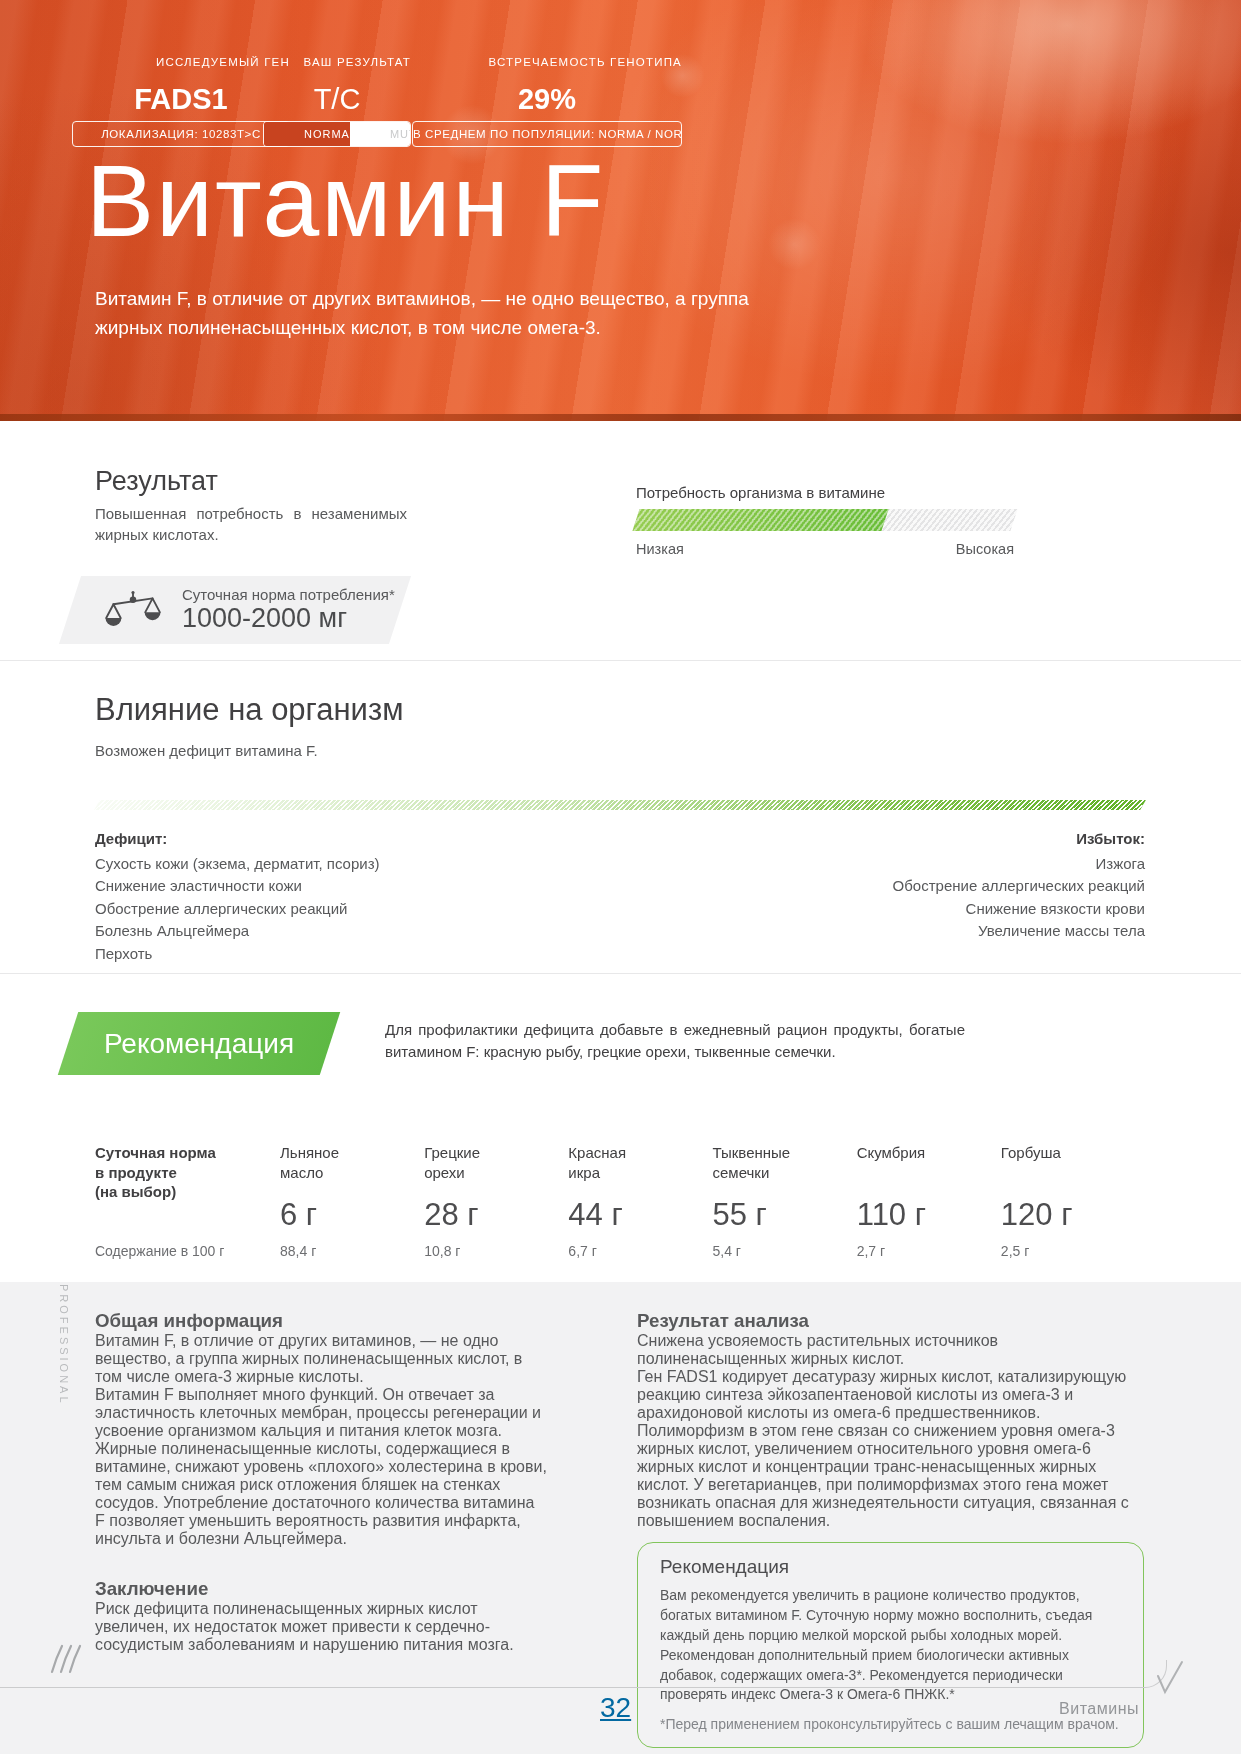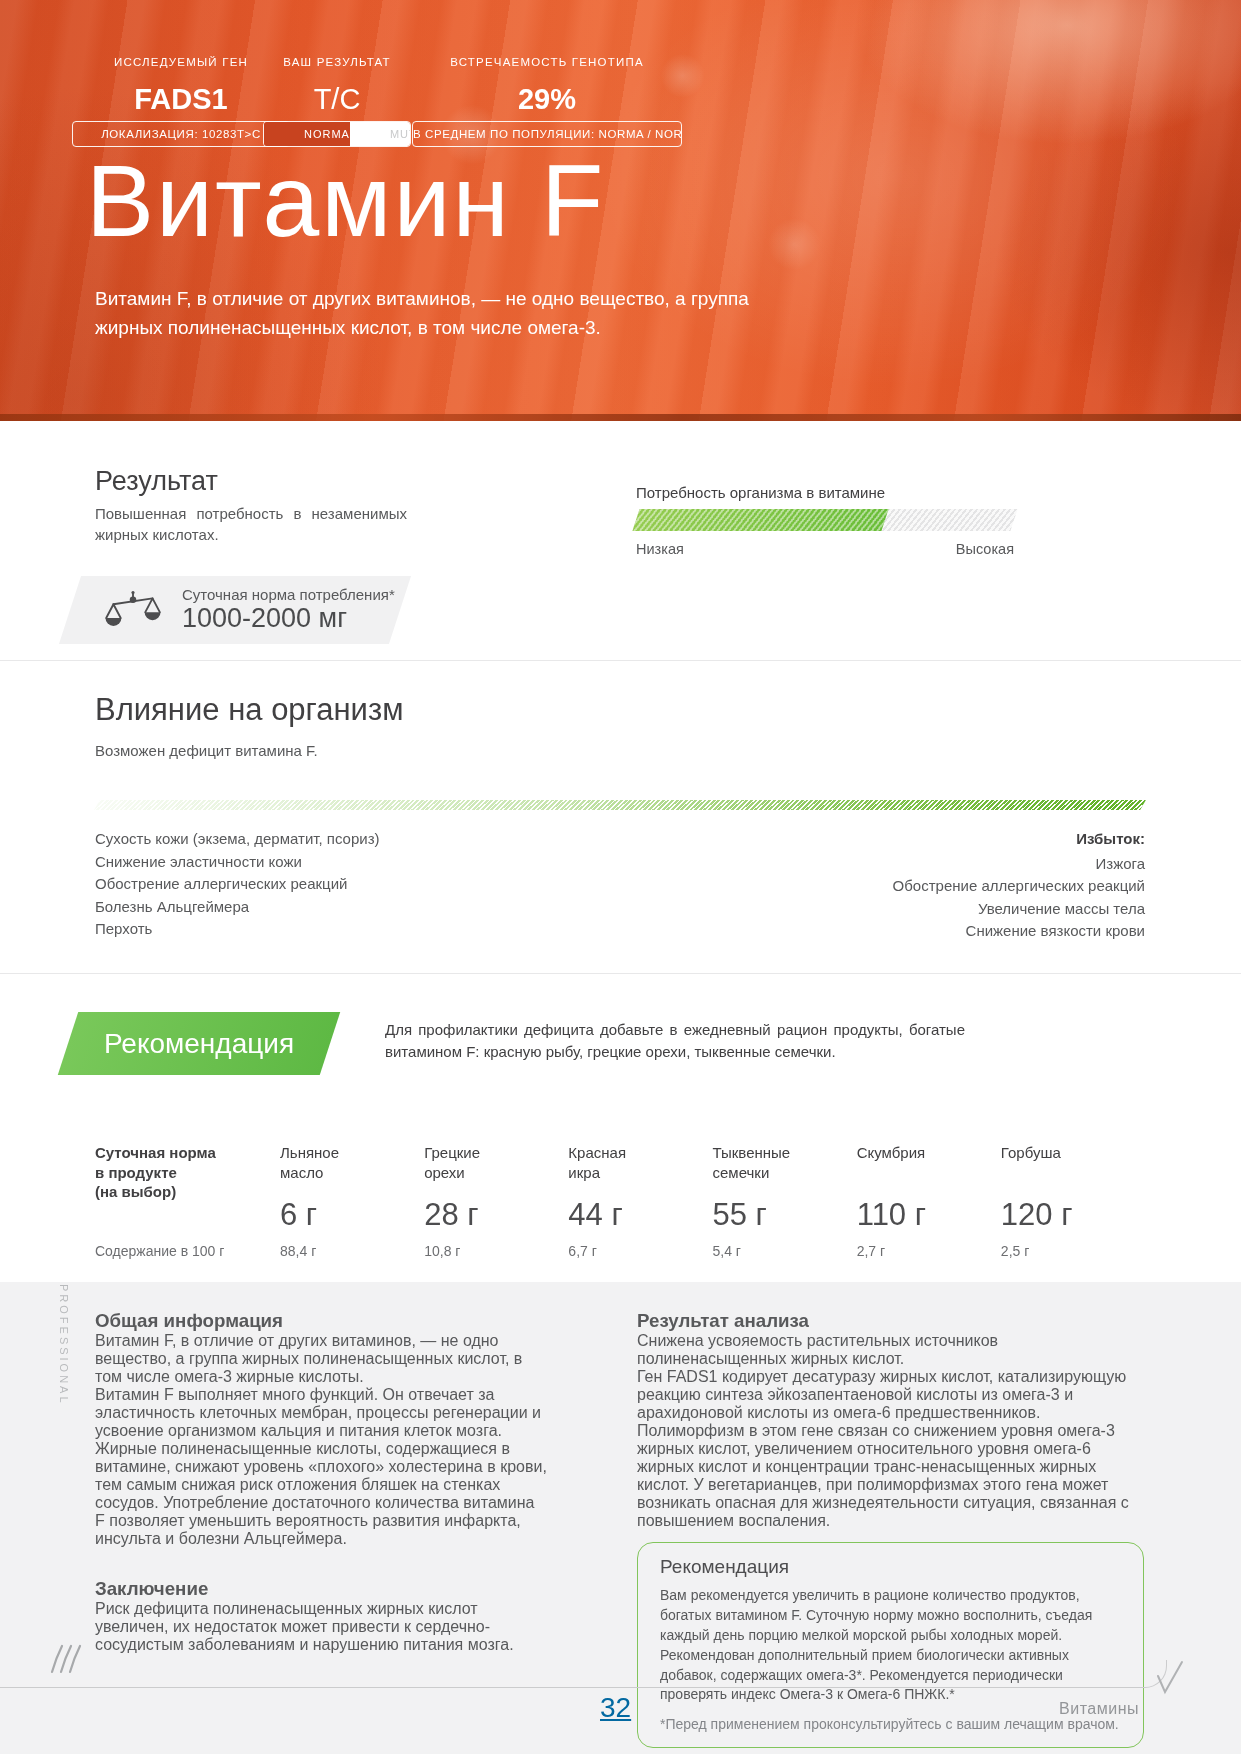--- a/index.html
+++ b/index.html
@@ -20,21 +20,21 @@
       repeating-linear-gradient(99deg, rgba(255,255,255,.07) 0 16px, rgba(186,58,18,.09) 38px 58px, rgba(255,255,255,.05) 74px 92px, rgba(168,46,12,.07) 108px 126px),
       linear-gradient(94deg, #d34d24 0%, #e55a2c 24%, #ee6b39 50%, #ea5f2e 70%, #dd4e22 88%, #cf4b26 100%);
   }
   .hero::after { content:""; position:absolute; left:0; right:0; bottom:0; height:7px;
     background:linear-gradient(90deg,#93330f,#c14a1e 30%,#8f3110 55%,#b3451c 80%,#7c2a0c); opacity:.85; }
 
   .stat { position:absolute; top:56px; text-align:center; color:#fff; }
   .stat-gene { left:72px; width:218px; }
   .stat-result { left:263px; width:148px; }
   .stat-freq { left:412px; width:270px; }
-  .stat-label { font-size:11.5px; letter-spacing:1.2px; font-weight:400; }
+  .stat-label { font-size:11.5px; letter-spacing:1.2px; font-weight:400;text-align:right; }
   .stat-value { margin-top:16px; font-size:29px; line-height:1.05; }
   .stat-value.bold { font-weight:700; }
   .stat-value.light { font-weight:300; }
   .stat-box { margin-top:7px; height:26px; line-height:24px; border:1px solid rgba(255,255,255,.92);
     border-radius:4px; font-size:11.5px; letter-spacing:.6px; white-space:nowrap; overflow:hidden; }
   .toggle { margin-top:7px; height:26px; display:flex; border:1px solid rgba(255,255,255,.92);
     border-radius:4px; overflow:hidden; font-size:11px; letter-spacing:1px; }
   .toggle span { flex:1; line-height:24px;padding-left:40px; }
   .toggle .t-norma { background:#c8431f; color:#fff; }
   .toggle .t-mutation { background:#ffffff; color:#c9cacb; }
@@ -189,35 +189,36 @@
     </div>
   </div>
 
   <div class="divider" id="divider-1"></div>
 
   <h2 class="h2" id="influence-heading">Влияние на организм</h2>
   <p id="influence-note">Возможен дефицит витамина F.</p>
   <div class="influence-bar"></div>
 
   <div class="effects-col" id="deficit-col">
+    <h3>Дефицит:</h3>
     <ul>
       <li>Сухость кожи (экзема, дерматит, псориз)</li>
       <li>Снижение эластичности кожи</li>
       <li>Обострение аллергических реакций</li>
       <li>Болезнь Альцгеймера</li>
       <li>Перхоть</li>
     </ul>
   </div>
   <div class="effects-col" id="excess-col">
     <h3>Избыток:</h3>
     <ul>
       <li>Изжога</li>
       <li>Обострение аллергических реакций</li>
+      <li>Снижение вязкости крови</li>
       <li>Увеличение массы тела</li>
-      <li>Снижение вязкости крови</li>
     </ul>
   </div>
 
   <div class="divider" id="divider-2"></div>
 
   <div class="reco-banner">
     <div class="norm-inner">
       <span class="reco-banner-label">Рекомендация</span>
     </div>
   </div>

